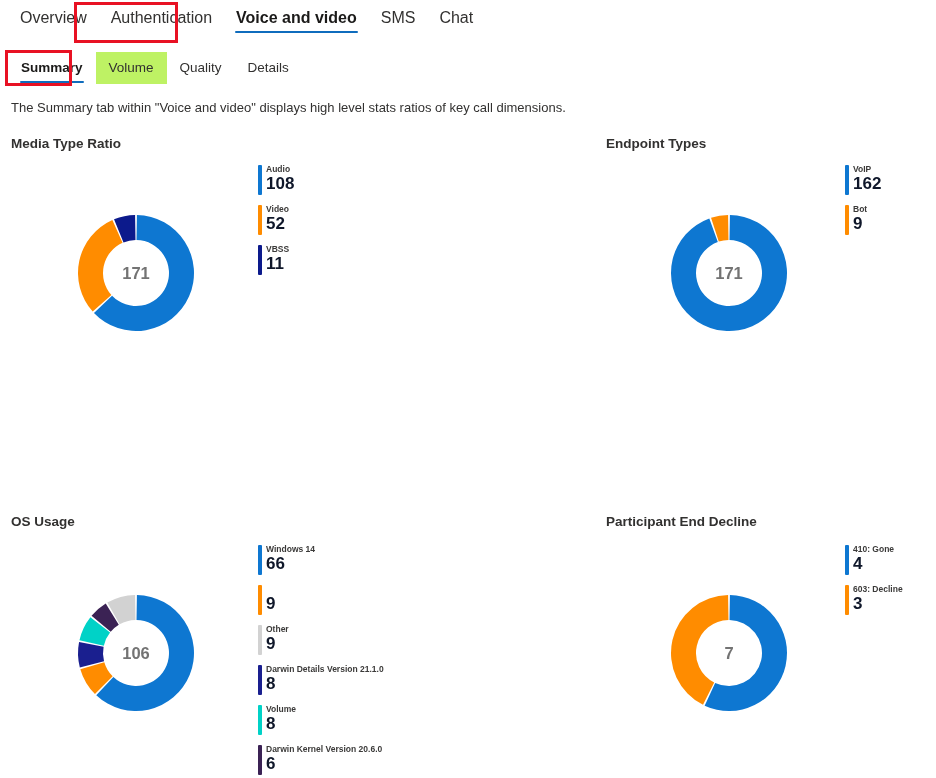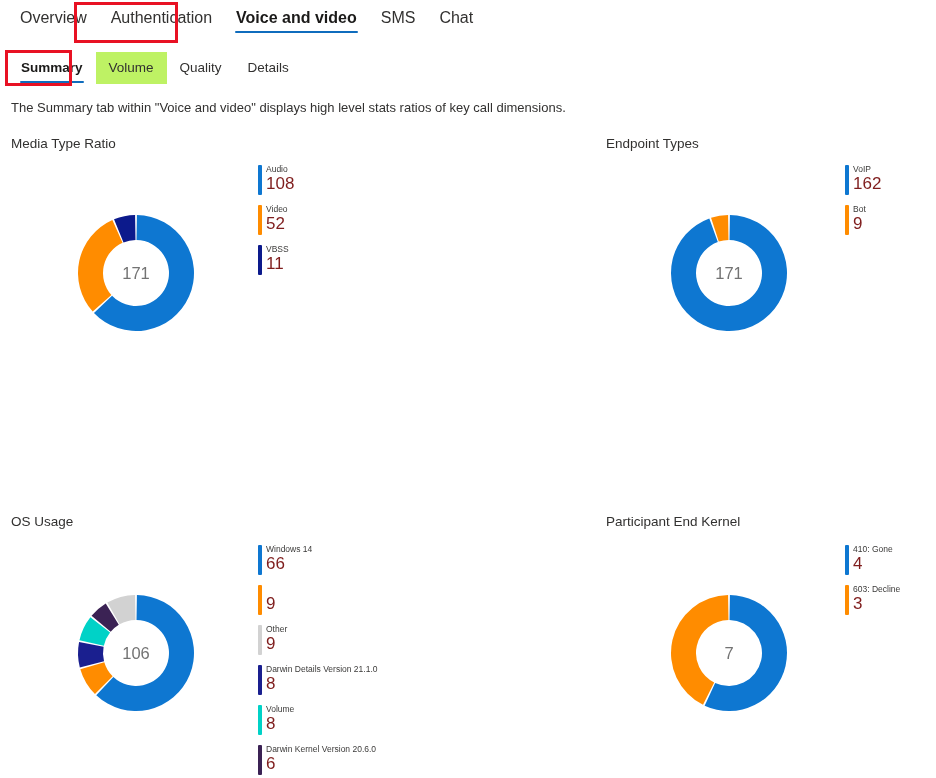--- a/index.html
+++ b/index.html
@@ -105,20 +105,21 @@
     color: #323130;
     line-height: 17px;
     white-space: nowrap;
   }
 
   
   .panel {
     position: absolute;
     width: 420px;
     height: 250px;
+    font-weight: bold;
   }
   #panel-media-type   { left: 0px;   top: 132px; }
   #panel-endpoint     { left: 595px; top: 132px; }
   #panel-os-usage     { left: 0px;   top: 510px; }
   #panel-end-reasons  { left: 595px; top: 510px; }
 
   .panel-title {
     position: absolute;
     left: 11px;
     top: 4px;
@@ -185,21 +186,21 @@
   .legend-label {
     font-size: 8.5px;
     color: #3b3a39;
     line-height: 10px;
     height: 10px;
     white-space: nowrap;
     overflow: hidden;
   }
   .legend-value {
     font-size: 17px;
-    color: #7f1d1d;
+    color: #0f172a;
     line-height: 20px;
     margin-top: 0px;
   }
 </style>
 </head>
 <body>
 
 <div class="primary-tabs">
   <div class="ptab">
     <span>Overview</span>
@@ -333,21 +334,21 @@
     </div>
     <div class="legend-item">
       <span class="legend-swatch" style="background: rgb(59, 34, 84);"></span>
       <div class="legend-label">Darwin Kernel Version 20.6.0</div>
       <div class="legend-value">6</div>
     </div>
   </div>
 </div>
 
 <div class="panel" id="panel-end-reasons">
-  <div class="panel-title">Participant End Kernel</div>
+  <div class="panel-title">Participant End Decline</div>
   <div class="donut-wrap">
     <svg viewBox="0 0 122 122">
         <path d="M 61.911024404085595 3.007155316063688 A 58 58 0 1 1 36.65865233245041 113.64502629619895 L 47.15061253398041 90.95320461680285 A 33 33 0 1 0 61.51834147129008 28.004071128105203 Z" fill="#0e77d1"></path>
         <path d="M 35.01704308048946 112.85446894645494 A 58 58 0 0 1 60.0889755959144 3.007155316063688 L 60.481658528709914 28.004071128105203 A 33 33 0 0 0 46.21659347683021 90.50340474539678 Z" fill="#ff8c00"></path>
       </svg>
     <div class="donut-center-label">7</div>
   </div>
   <div class="legend">
     <div class="legend-item">
       <span class="legend-swatch" style="background: rgb(14, 119, 209);"></span>

